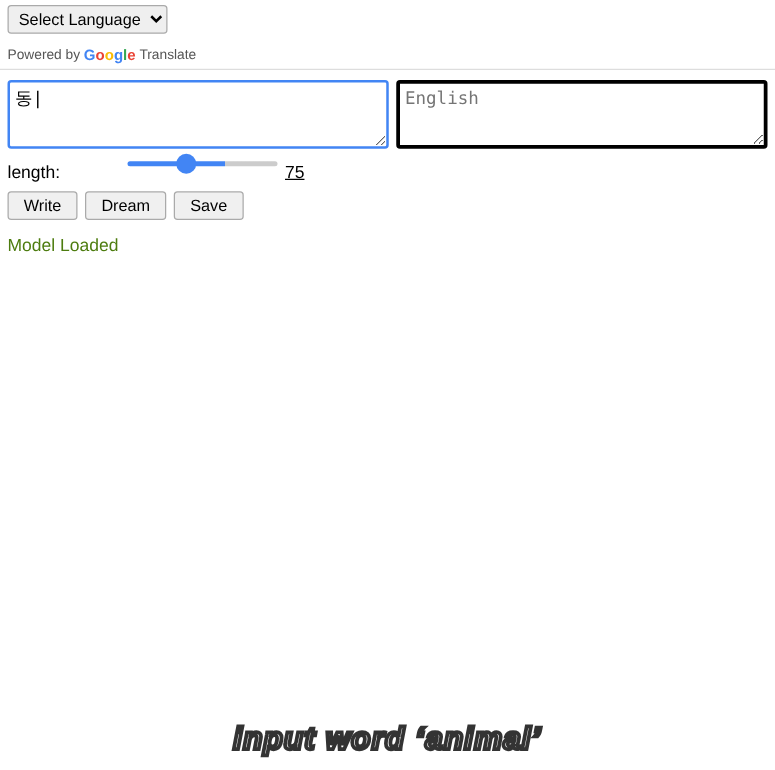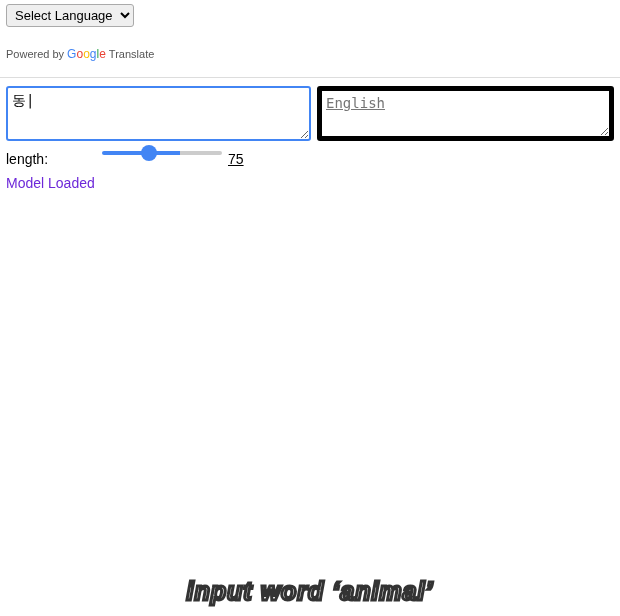--- a/index.html
+++ b/index.html
@@ -8,44 +8,44 @@
       font-size: 14px;
       background: #fff;
       color: #000;
       width: 620px;
       min-height: 616px;
       position: relative;
     }
 
     
     #translate-bar {
-      padding: 4px 6px 16px 6px;
+      padding: 4px 6px 4px 6px;
       border-bottom: 1px solid #ddd;
       background: #fff;
     }
 
     #translate-bar select {
       font-size: 13px;
       padding: 2px 4px;
       border: 1px solid #aaa;
       border-radius: 3px;
     }
 
     #powered-by {
       font-size: 11px;
       color: #555;
-      margin-top: 20px;
+      margin-top: 10px;
       display: flex;
       align-items: center;
       gap: 3px;
     }
 
     .google-logo {
       font-size: 12px;
-      font-weight: normal;
+      font-weight: bold;
     }
     .google-logo .g-blue { color: #4285F4; }
     .google-logo .g-red { color: #EA4335; }
     .google-logo .g-yellow { color: #FBBC05; }
     .google-logo .g-green { color: #34A853; }
 
     
     #main {
       padding: 8px 6px;
     }
@@ -64,29 +64,28 @@
       font-size: 14px;
       padding: 4px;
       resize: both;
       outline: none;
       color: #000;
     }
 
     #output-textarea {
       flex: 1;
       height: 55px;
-      border: 5px solid #000000;
+      border: 3px solid #000000;
       border-radius: 3px;
       font-size: 14px;
       padding: 4px;
       resize: both;
       outline: none;
       color: #777;
       background: #fff;
-      text-decoration: underline;
     }
 
     
     .slider-row {
       display: flex;
       align-items: flex-start;
       margin-bottom: 8px;
       gap: 6px;
     }
 
@@ -150,21 +149,21 @@
       font-size: 13px;
       border: 1px solid #aaa;
       border-radius: 3px;
       background: #f0f0f0;
       cursor: pointer;
       color: #000;
     }
 
     #status-text {
       font-size: 14px;
-      color: #6d28d9;
+      color: #4d7c0f;
       margin-bottom: 8px;
     }
 
     
     #watermark {
       position: absolute;
       bottom: 10px;
       left: 50%;
       transform: translateX(-50%);
       font-size: 25px;
@@ -205,17 +204,22 @@
     <textarea id="output-textarea" placeholder="English" style=""></textarea>
   </div>
 
   <div class="slider-row">
     <span class="slider-label">length:</span>
     <input type="range" id="length-slider" min="0" max="200" value="75" style="">
     <span class="slider-value">75</span>
   </div>
 
 
+  <div id="buttons-row">
+    <button class="action-btn">Write</button>
+    <button class="action-btn">Dream</button>
+    <button class="action-btn">Save</button>
+  </div>
 
   <div id="status-text">Model Loaded</div>
 </div>
 
 <div id="watermark">input word ‘animal’</div>
 
 </body></html>

